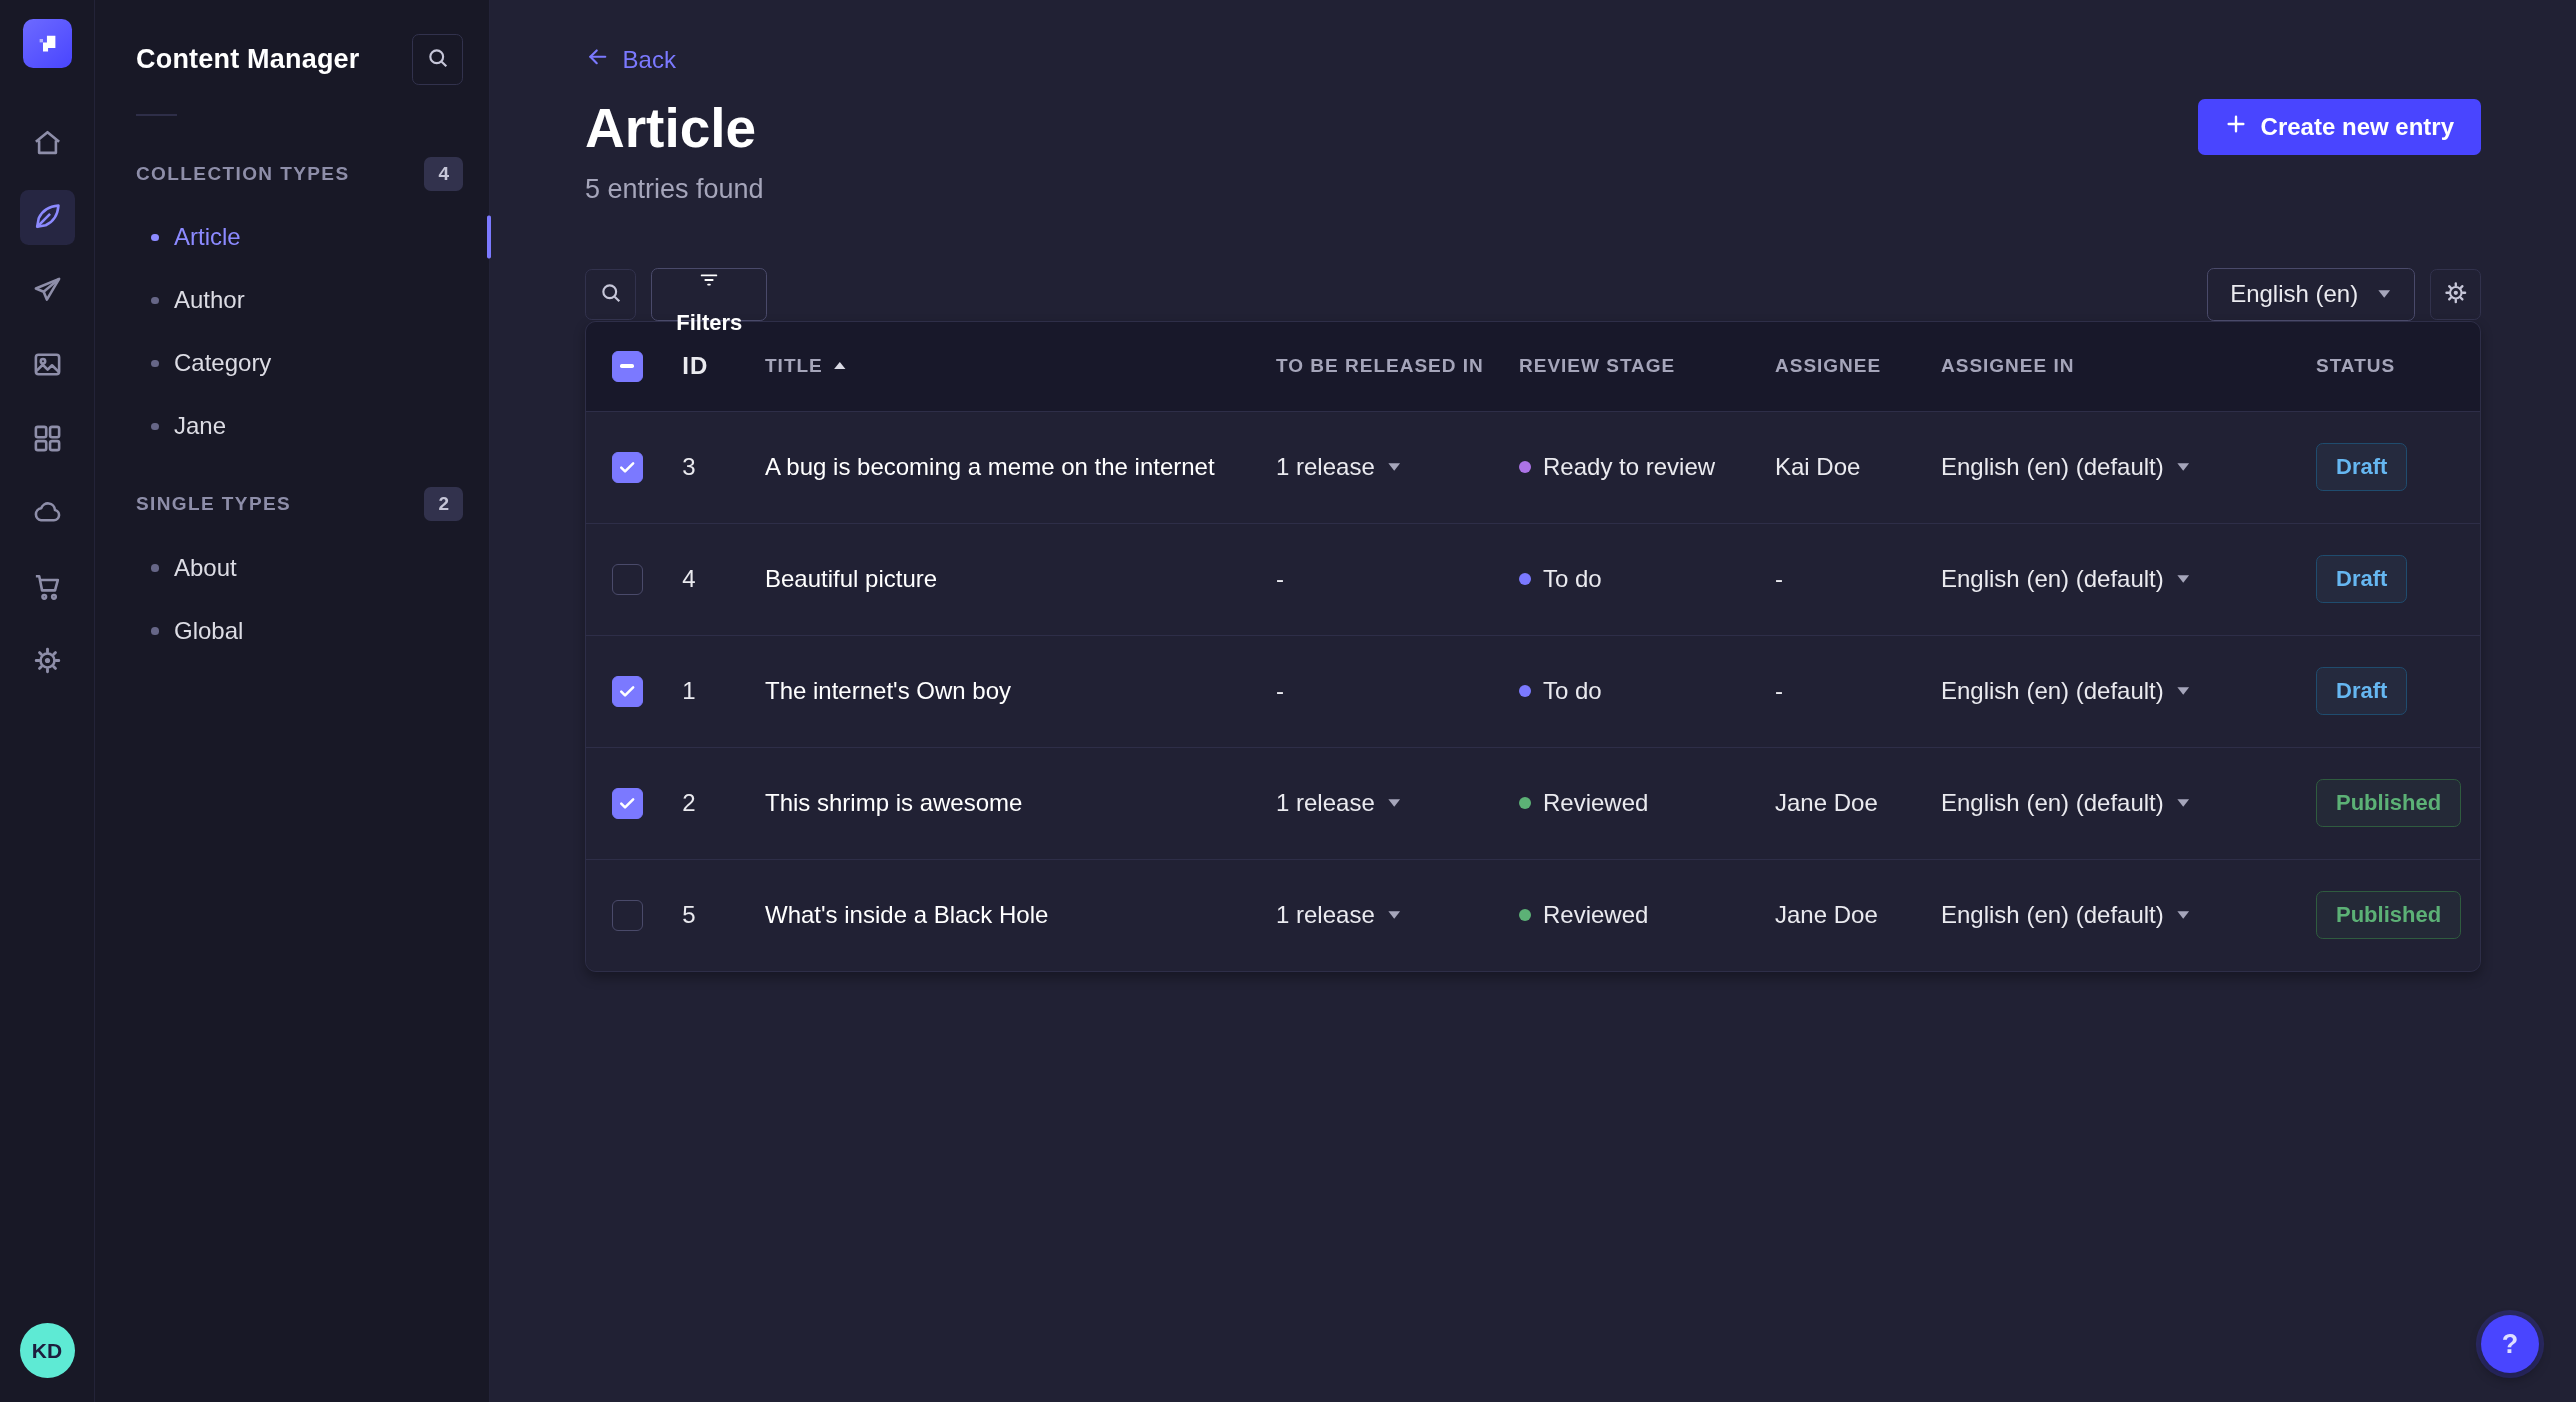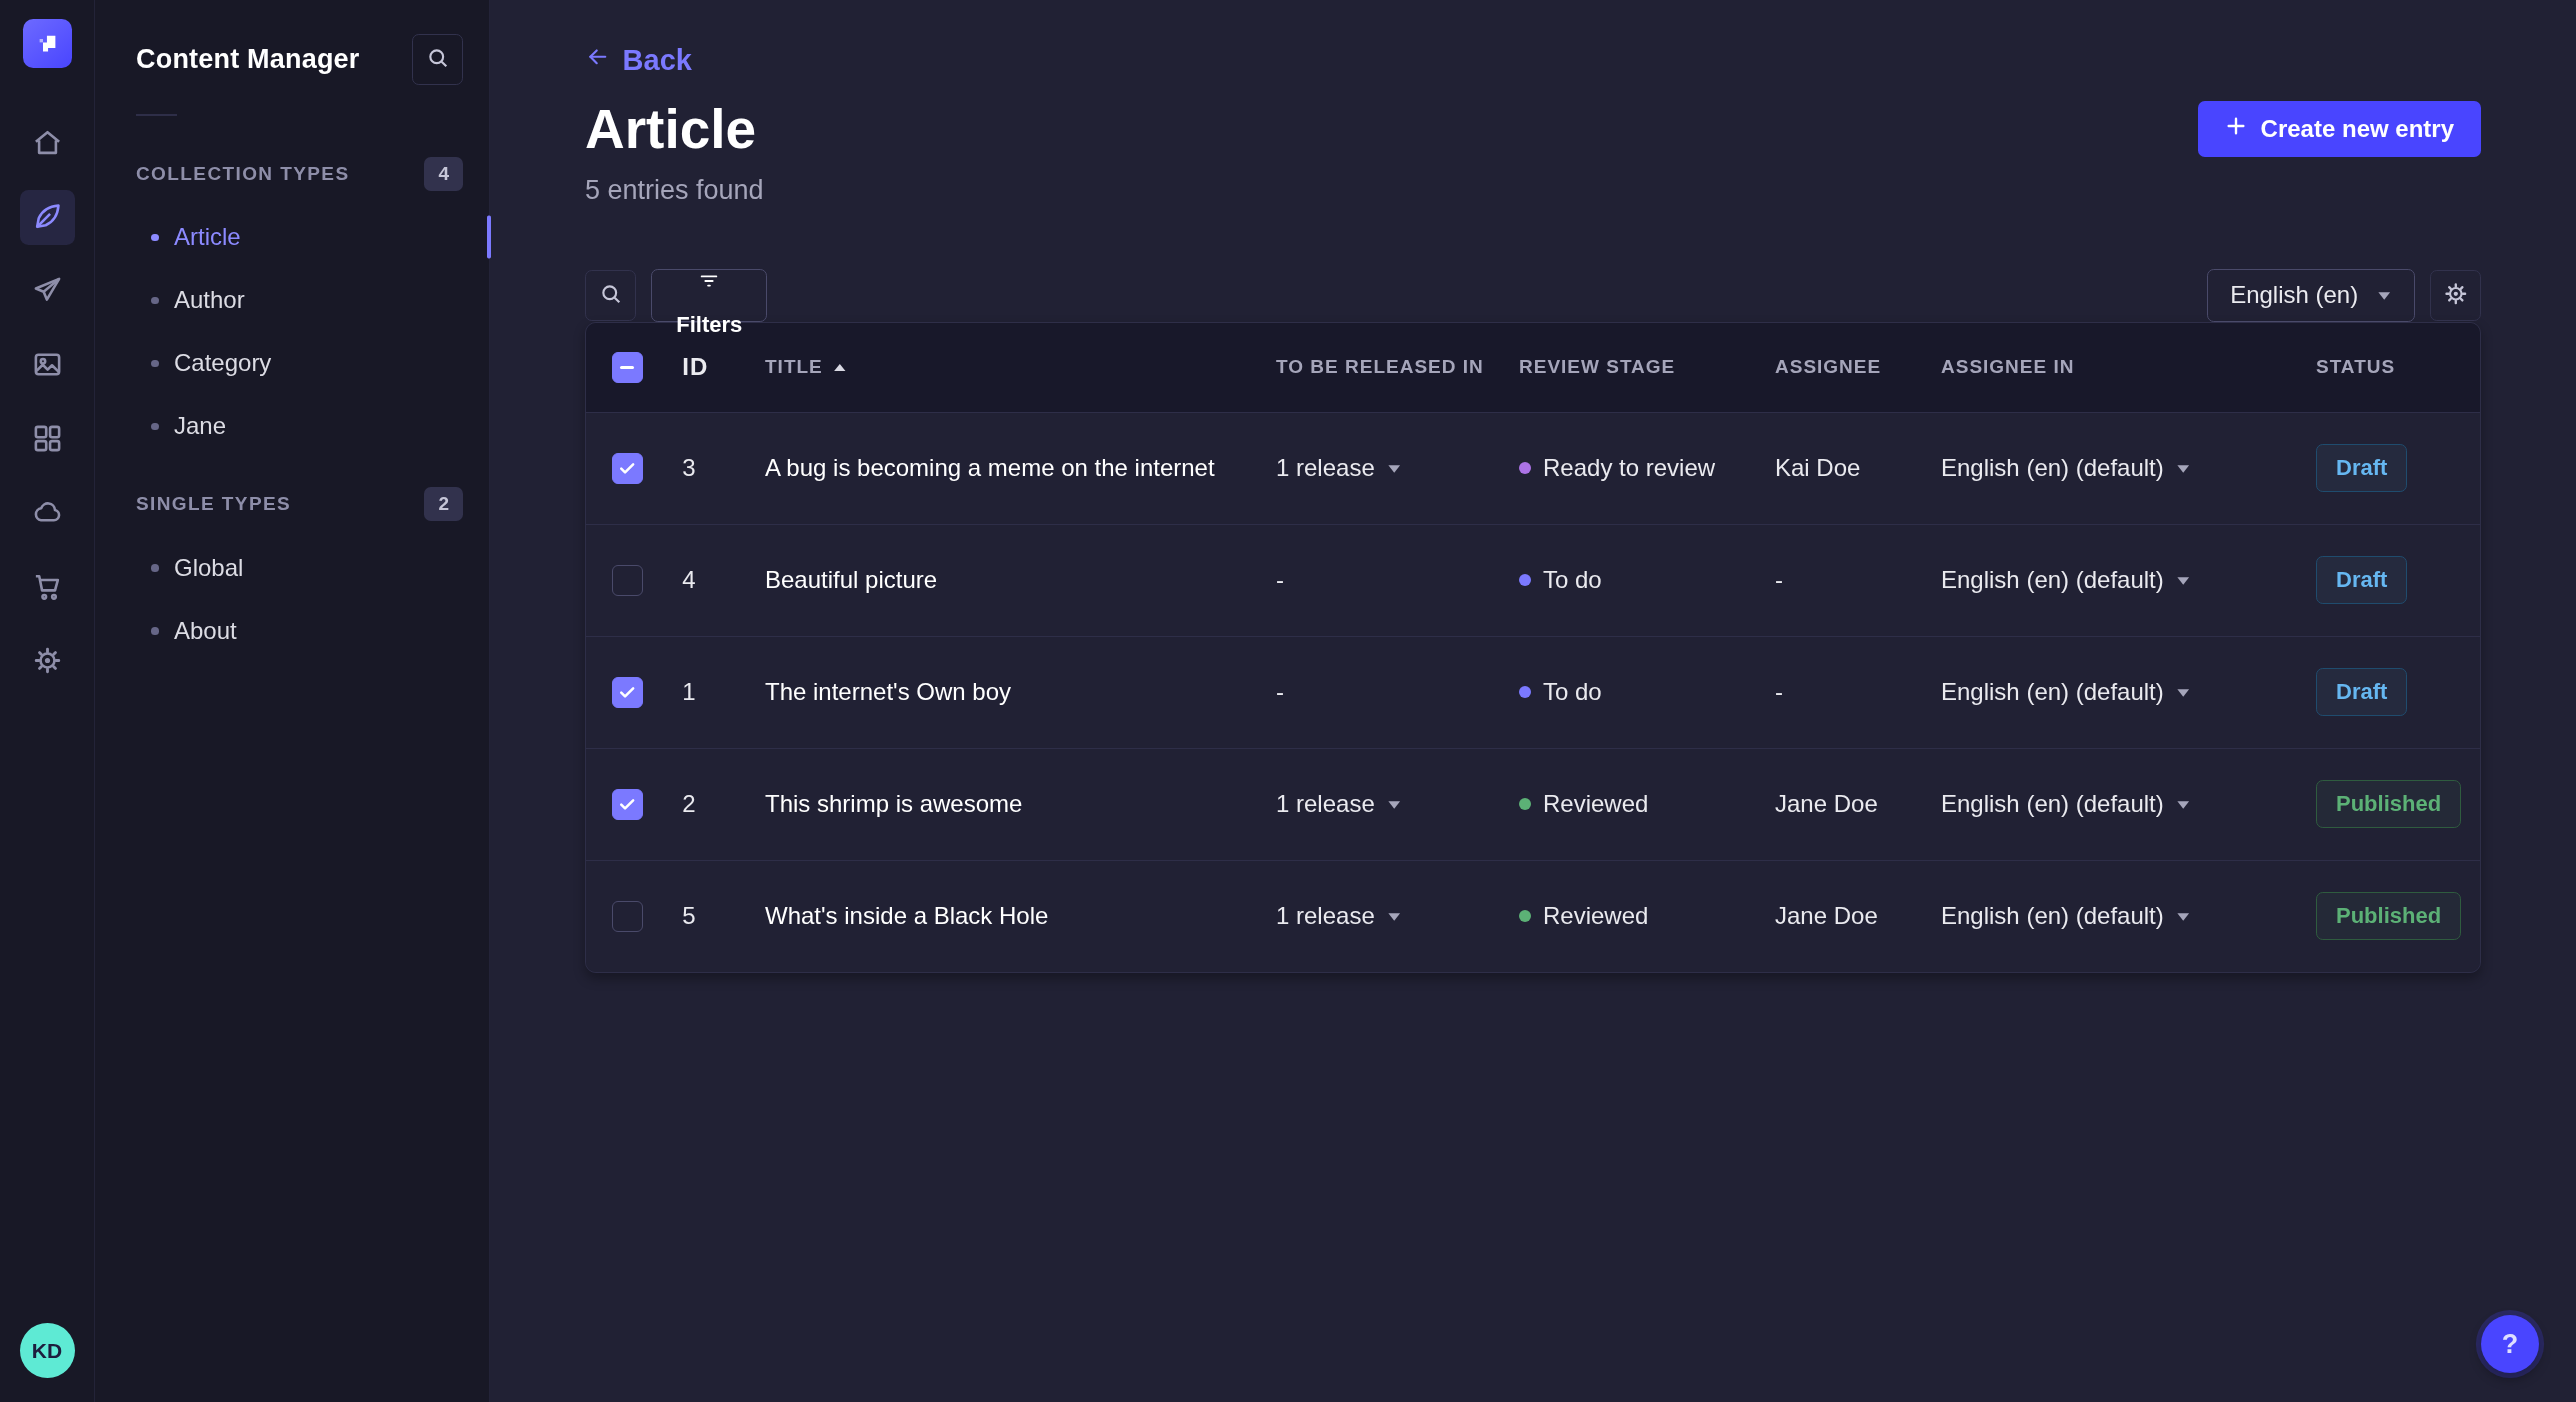--- a/index.html
+++ b/index.html
@@ -80,21 +80,21 @@
   .sb-item.active::after {
     content:""; position:absolute; right:-1.7px; top:50%; transform:translateY(-50%);
     width:3.4px; height:43px; border-radius:1.7px;
     background:var(--primary-light,#7b79ff);
   }
 
   
   main { flex:1; position:relative; overflow:hidden; padding:44px 95px 0; }
   .back {
     display:inline-flex; align-items:center; gap:12px;
-    color:var(--primary-light,#7b79ff); font-size:29px; font-weight:700;
+    color:var(--primary-light,#7b79ff); font-size:24px; font-weight:400;
     margin-bottom:20.4px; text-decoration:none;justify-content:center;
   }
   .back svg { width:25.6px; height:25.6px; }
   .header-row { display:flex; justify-content:space-between; align-items:flex-start; }
   h1 { font-size:55px; font-weight:700; }
   .subtitle { font-size:27px; color:#a5a5ba; margin-top:13.6px; }
   .create-btn {
     display:flex; align-items:center; gap:13.6px;
     height:56px; padding:0 27px; margin-top:3.4px;
     background:var(--primary,#4945ff); border-radius:6.8px;
@@ -287,25 +287,25 @@
     </button>
   </div>
 
   <div class="sb-section">
     <div class="sb-section-header">
       <span class="sb-section-label">SINGLE TYPES</span>
       <span class="sb-badge">2</span>
     </div>
     <button class="sb-item">
       <span class="bullet"></span>
-      <span>Global</span>
+      <span>About</span>
     </button>
     <button class="sb-item">
       <span class="bullet"></span>
-      <span>About</span>
+      <span>Global</span>
     </button>
   </div>
 </aside>
 
 <main>
   <a class="back" href="#">
     <span><svg viewBox="0 0 24 24" fill="none" stroke="currentColor" stroke-width="2" stroke-linecap="round" stroke-linejoin="round" width="25.6" height="25.6">
           <path d="M19 12H5"></path>
           <path d="m11 6-6 6 6 6"></path>
         </svg></span>

